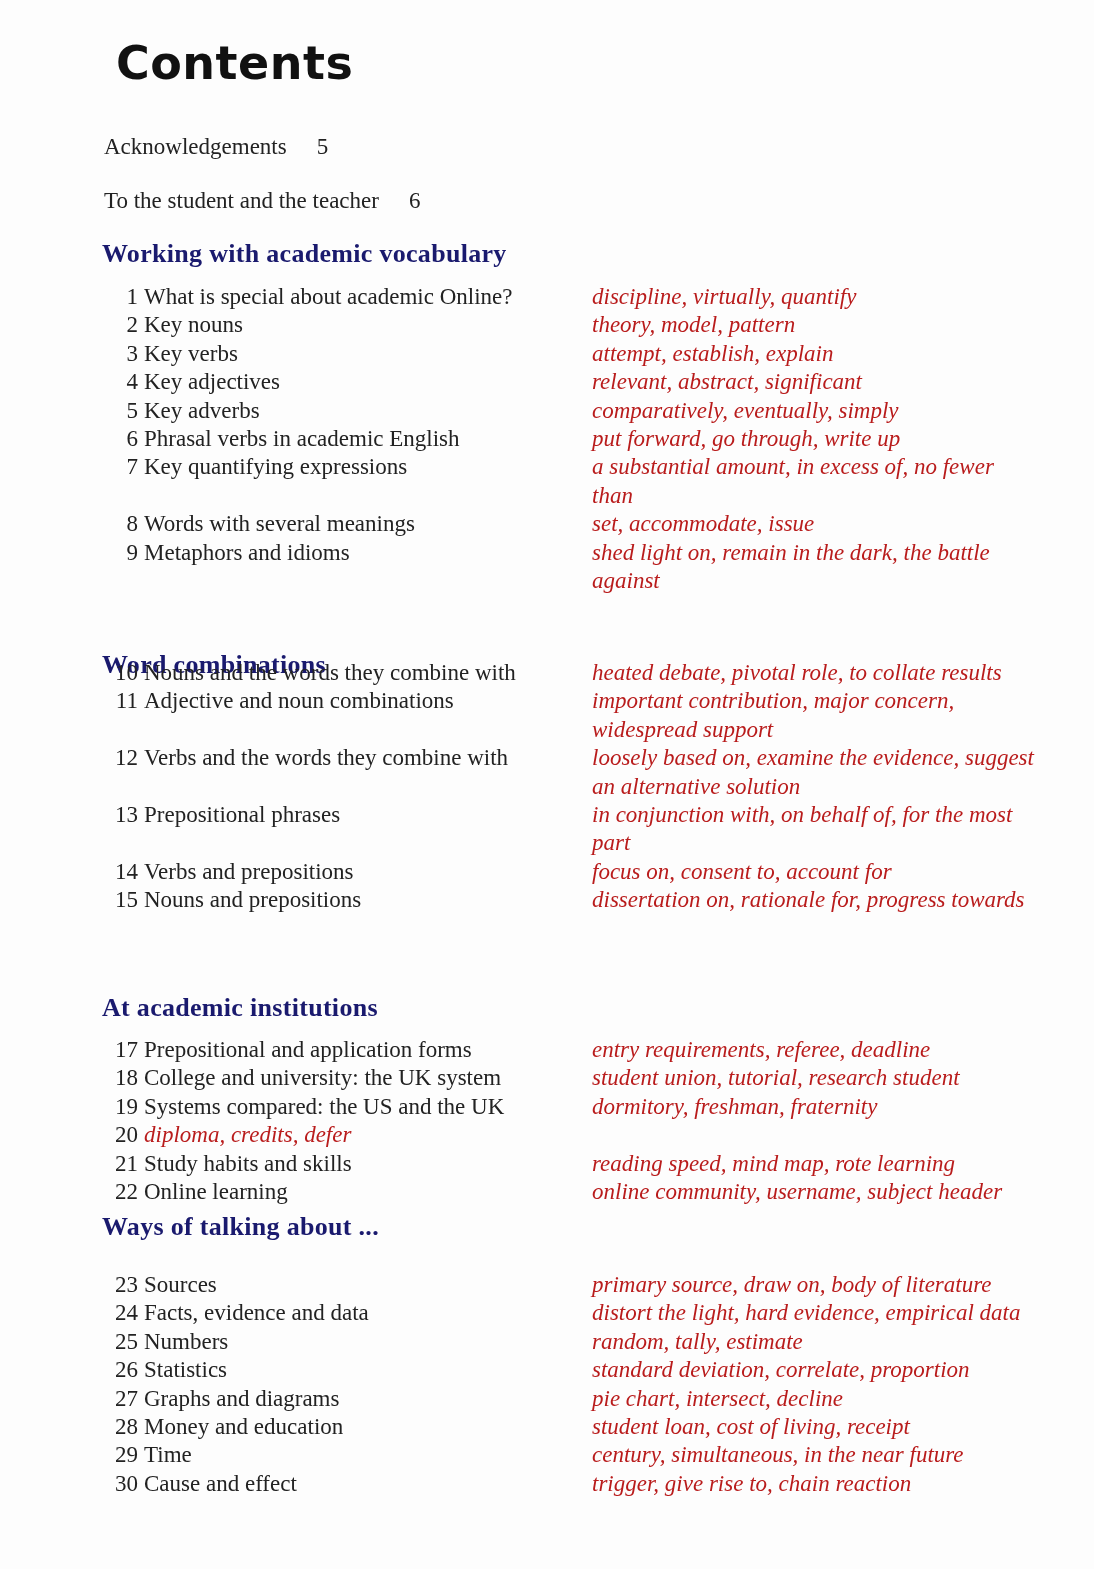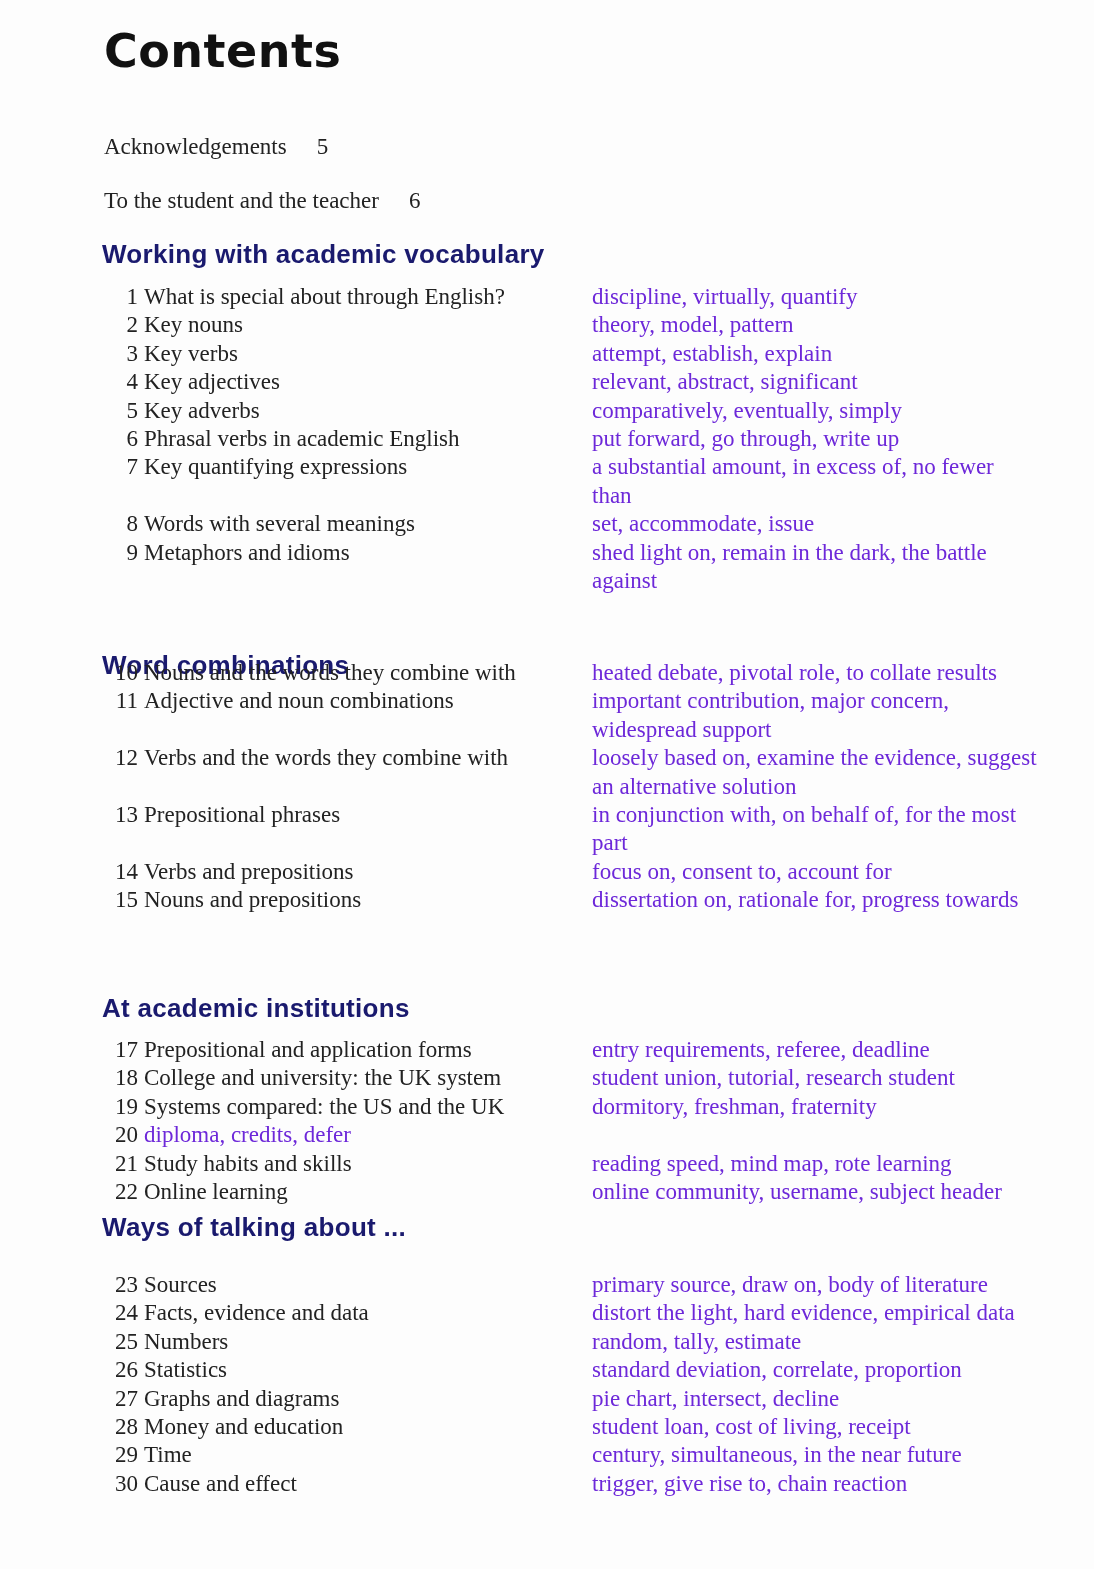--- a/index.html
+++ b/index.html
@@ -13,34 +13,34 @@
     }
     .title {
       position: absolute;
       left: 104px;
       top: 24px;
       font-family: "DejaVu Sans", sans-serif;
       font-weight: bold;
       font-size: 46px;
       letter-spacing: 0.5px;
       color: #111;
-      margin: 0;
+      margin: 12px;
     }
     .front {
       position: absolute;
       left: 104px;
       font-family: "Liberation Serif", serif;
       font-size: 23px;
       color: #222;
     }
     .front .pg { margin-left: 30px; }
     .section-heading {
       position: absolute;
       left: 102px;
-      font-family: Liberation Sans, sans-serif;
+      font-family: Liberation Serif, serif;
       font-weight: bold;
       font-size: 26px;
       color: #1a1a6e;
       margin: 0;
       letter-spacing: 0.3px;
     }
     .unit-list {
       position: absolute;
       left: 104px;
       width: 980px;
@@ -59,41 +59,42 @@
       color: #222;
     }
     .unit-title {
       width: 448px;
       font-family: "Liberation Serif", serif;
       color: #222;
     }
     .unit-words {
       width: 486px;
       font-family: "Liberation Serif", serif;
-      color: #6d28d9;
+      font-style: italic;
+      color: #b91c1c;
       white-space: pre-line;
     }
   </style>
 </head>
 <body>
 
 <h1 class="title">Contents</h1>
 
 <div class="front" style="top:134px;">
   <span>Acknowledgements</span><span class="pg">5</span>
 </div>
 <div class="front" style="top:188px;">
   <span>To the student and the teacher</span><span class="pg">6</span>
 </div>
 
 <h2 class="section-heading" style="top:239px;">Working with academic vocabulary</h2>
 <div class="unit-list" style="top:283px;">
     <div class="unit-row">
       <span class="unit-num">1</span>
-      <span class="unit-title">What is special about through English?</span>
+      <span class="unit-title">What is special about academic Online?</span>
       <span class="unit-words">discipline, virtually, quantify</span>
     </div>
     <div class="unit-row">
       <span class="unit-num">2</span>
       <span class="unit-title">Key nouns</span>
       <span class="unit-words">theory, model, pattern</span>
     </div>
     <div class="unit-row">
       <span class="unit-num">3</span>
       <span class="unit-title">Key verbs</span>

